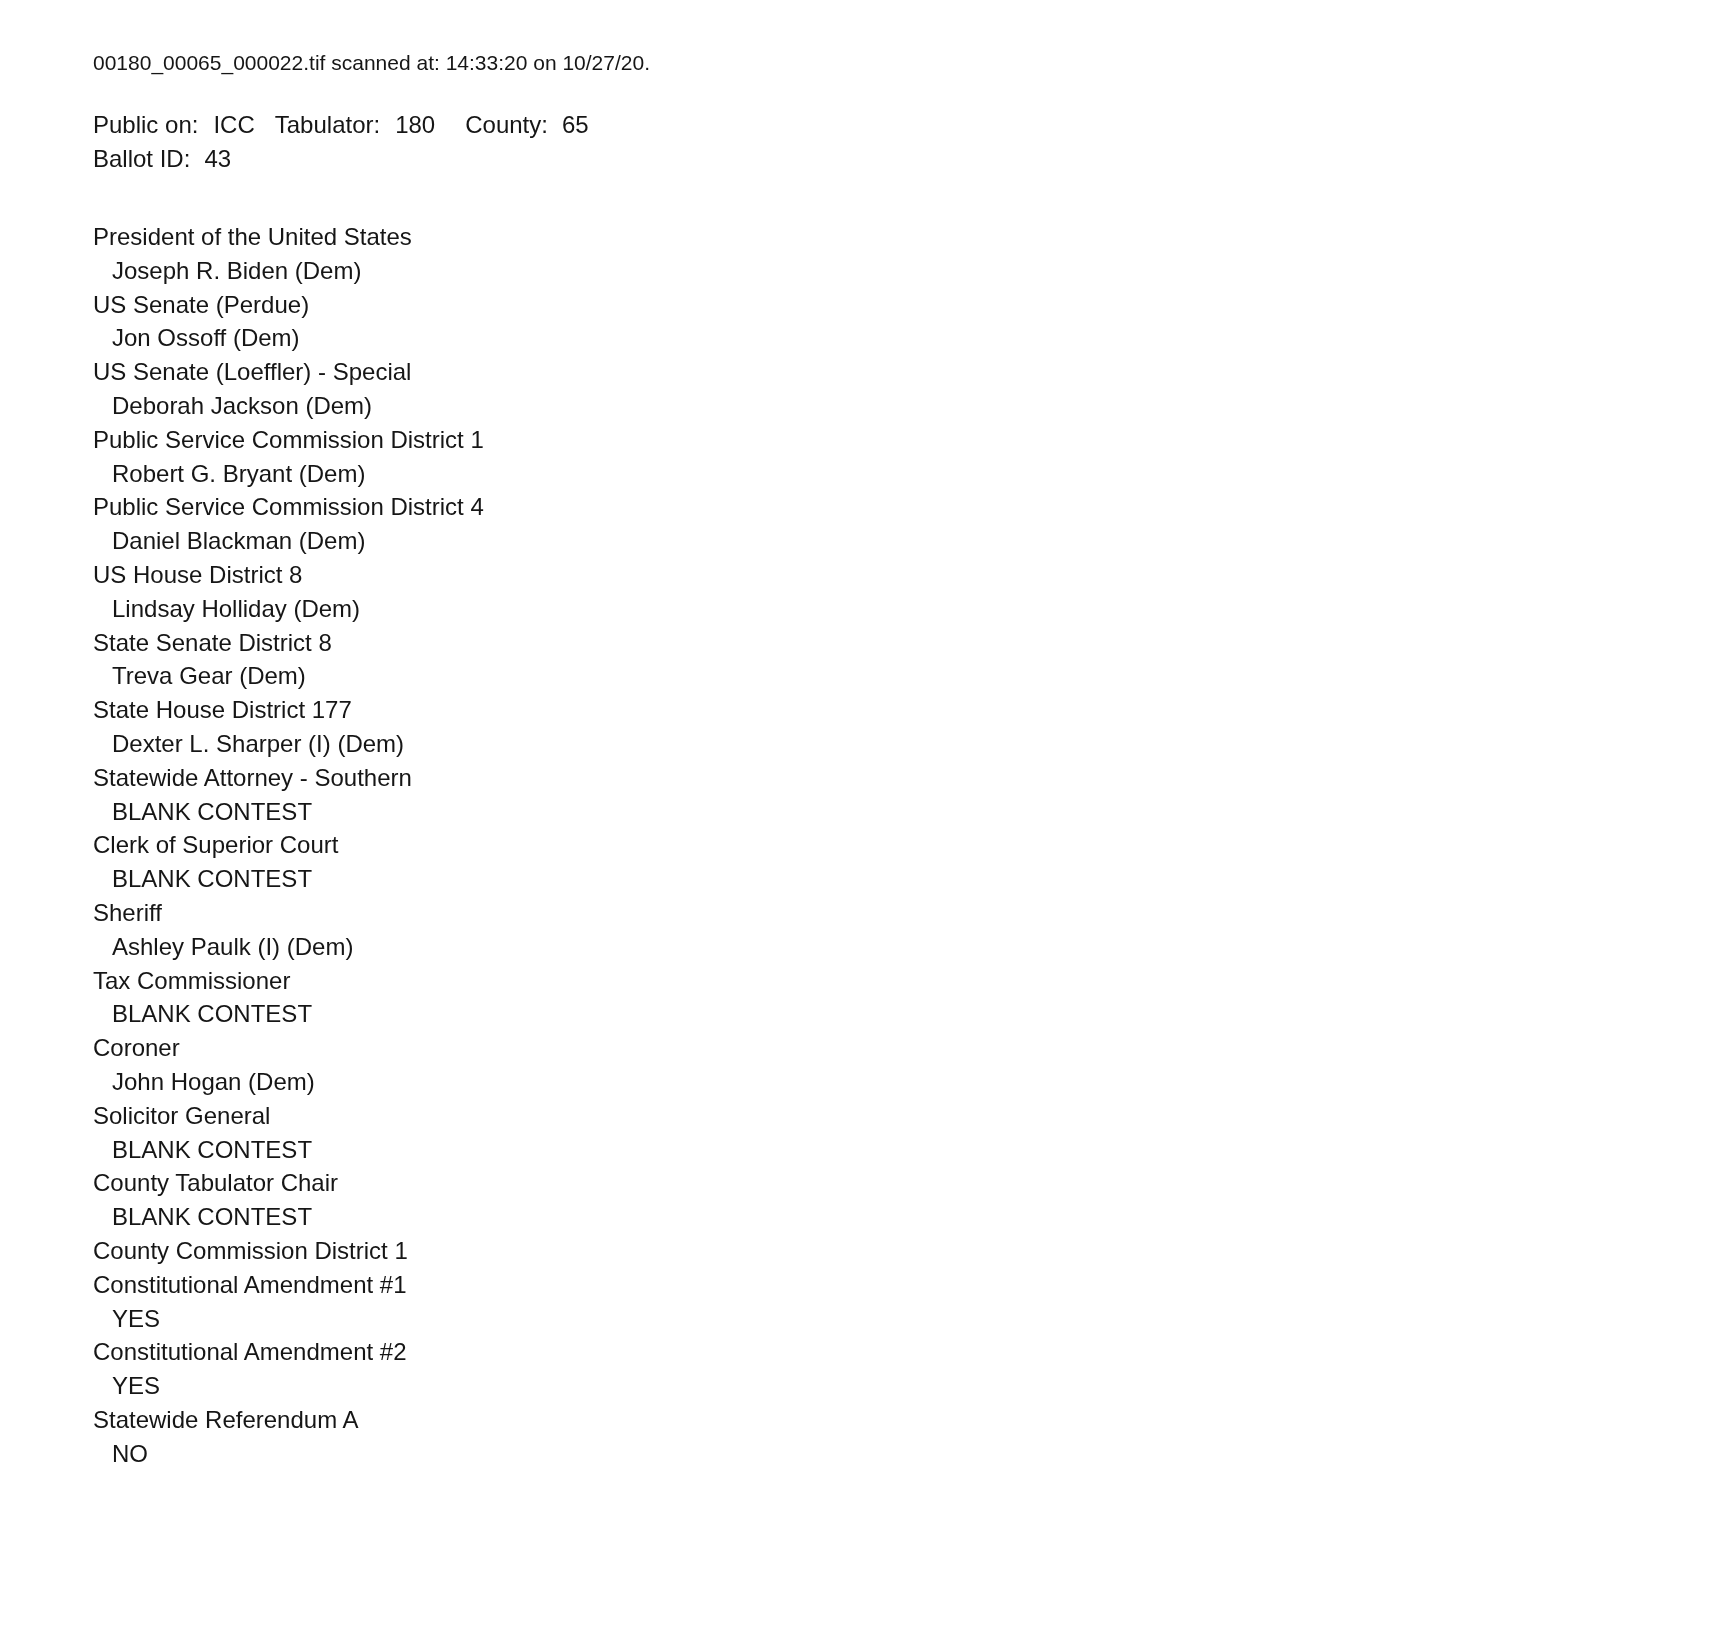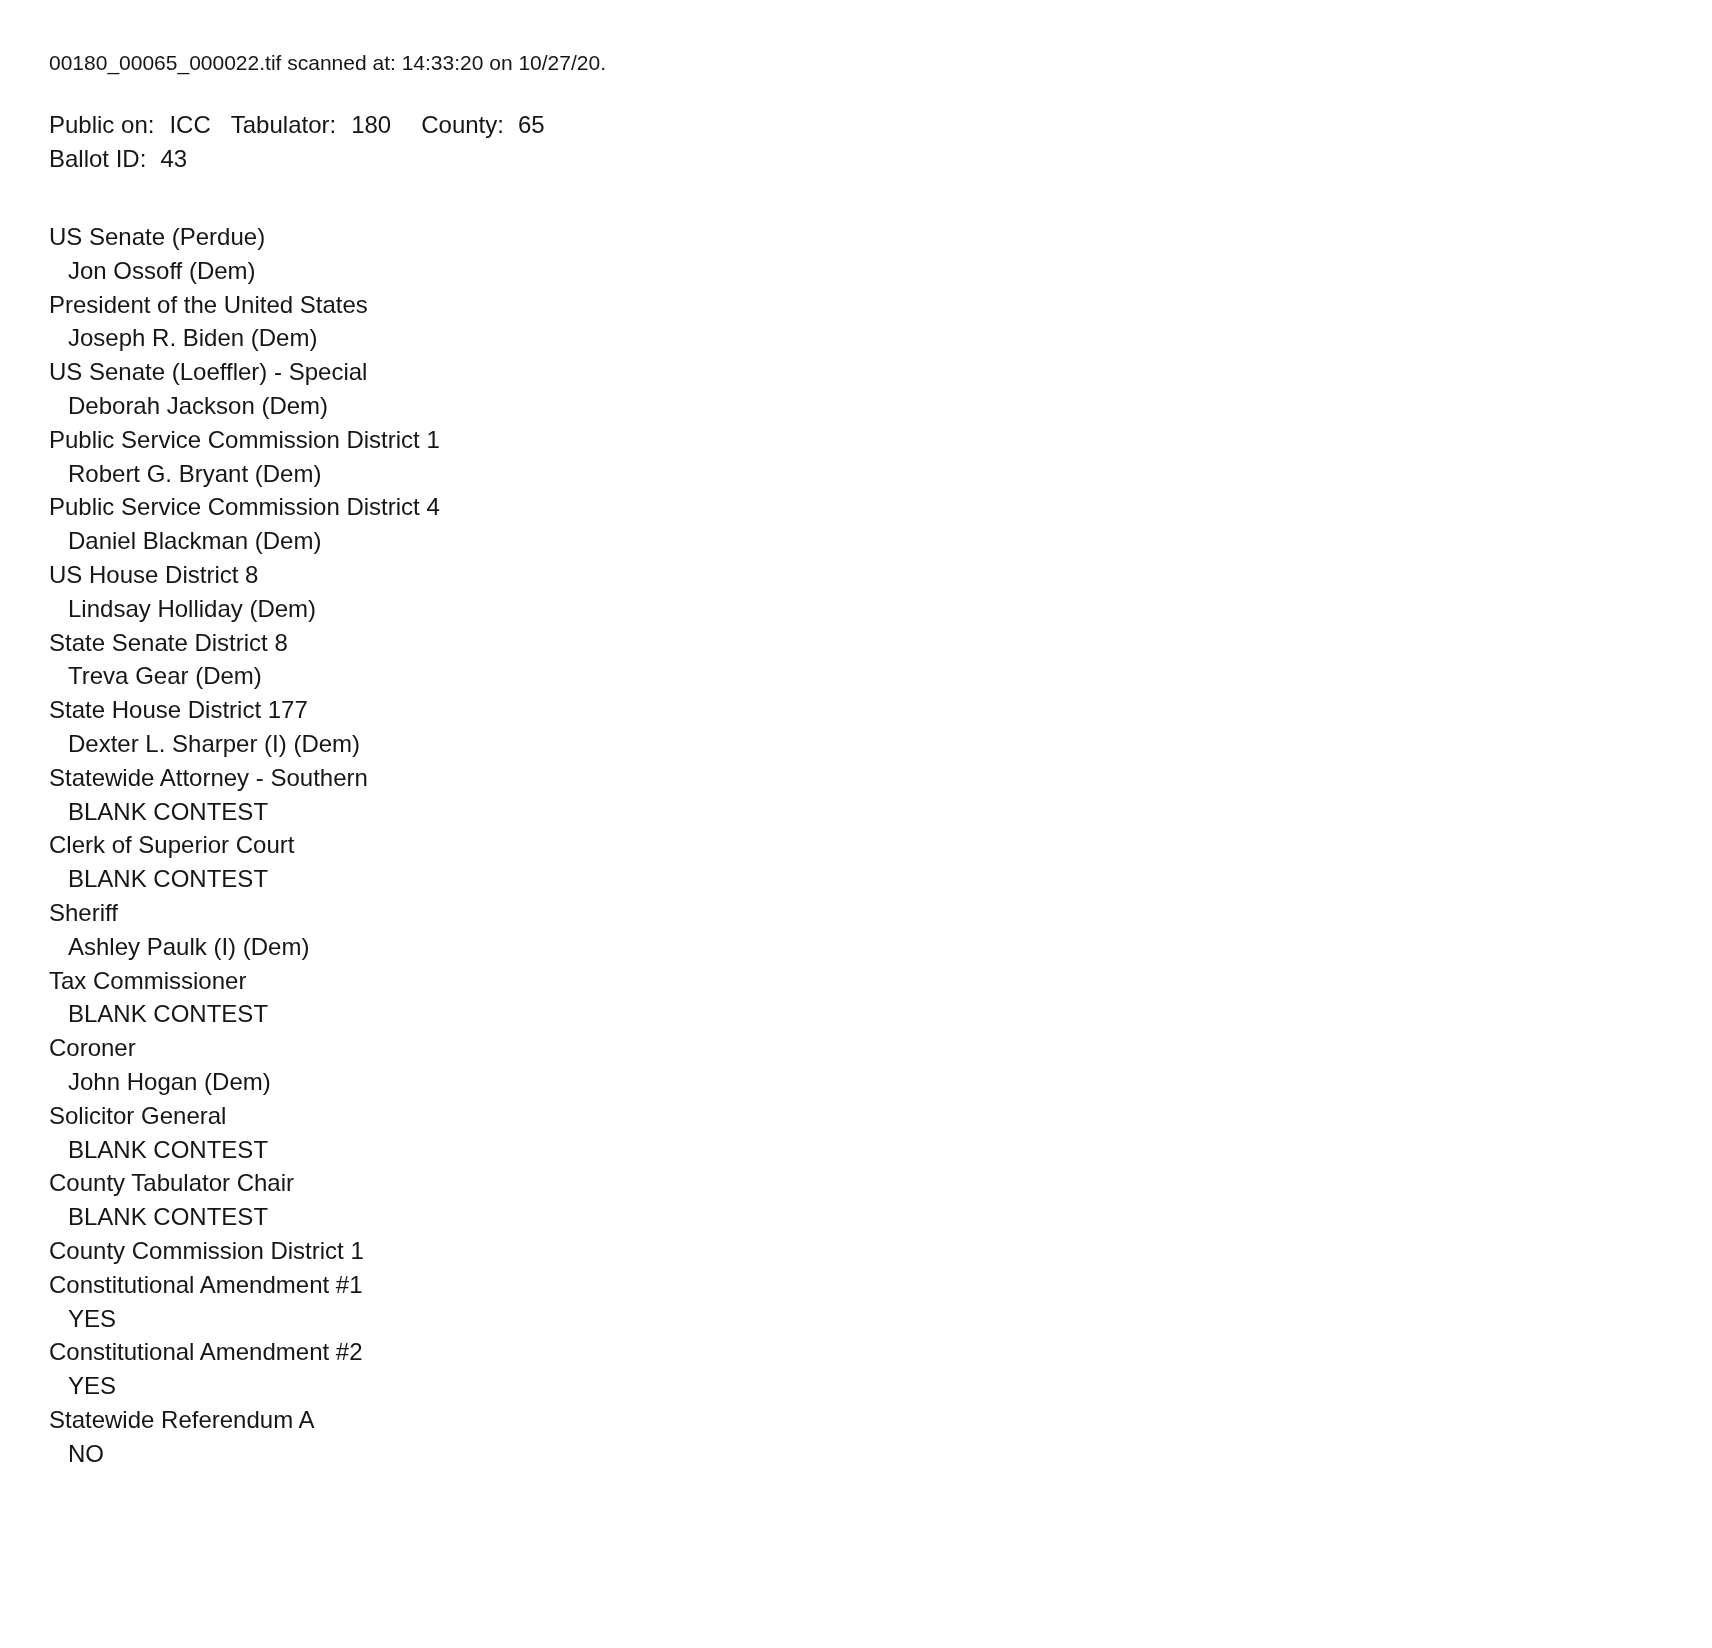--- a/index.html
+++ b/index.html
@@ -7,21 +7,21 @@
     background: #ffffff;
     font-family: "Liberation Sans", "DejaVu Sans", sans-serif;
     color: #161616;
   }
   .page {
     position: relative;
     width: 1712px;
     height: 1648px;
     background: #ffffff;
     overflow: hidden;
-    padding: 48px 40px 0 49px;
+    padding: 48px 40px 0 93px;
   }
   .scan-line {
     font-size: 21px;
     line-height: 30px;
     margin-bottom: 30px;
     white-space: nowrap;
   }
   .info-line {
     font-size: 24px;
     line-height: 34px;
@@ -54,27 +54,27 @@
   <div class="info-line">
     <span>Public on:</span><span class="val">ICC</span><span class="gap-md">Tabulator:</span><span class="val">180</span><span class="gap-lg">County:</span><span class="val-wide">65</span>
   </div>
 
   <div class="info-line">
     <span>Ballot ID:</span><span class="val-wide">43</span>
   </div>
 
   <div class="contest-list">
   <div class="contest">
-    <div class="contest-title">US Senate (Perdue)</div>
-    <div class="contest-selection">Jon Ossoff (Dem)</div>
+    <div class="contest-title">President of the United States</div>
+    <div class="contest-selection">Joseph R. Biden (Dem)</div>
   </div>
 
   <div class="contest">
-    <div class="contest-title">President of the United States</div>
-    <div class="contest-selection">Joseph R. Biden (Dem)</div>
+    <div class="contest-title">US Senate (Perdue)</div>
+    <div class="contest-selection">Jon Ossoff (Dem)</div>
   </div>
 
   <div class="contest">
     <div class="contest-title">US Senate (Loeffler) - Special</div>
     <div class="contest-selection">Deborah Jackson (Dem)</div>
   </div>
 
   <div class="contest">
     <div class="contest-title">Public Service Commission District 1</div>
     <div class="contest-selection">Robert G. Bryant (Dem)</div>

